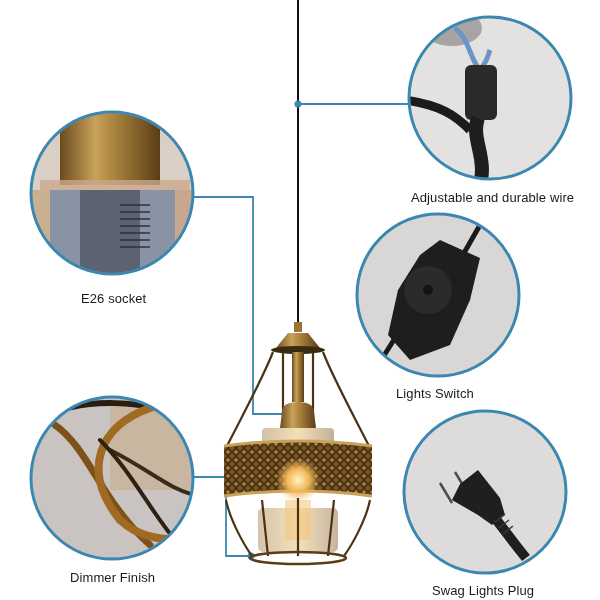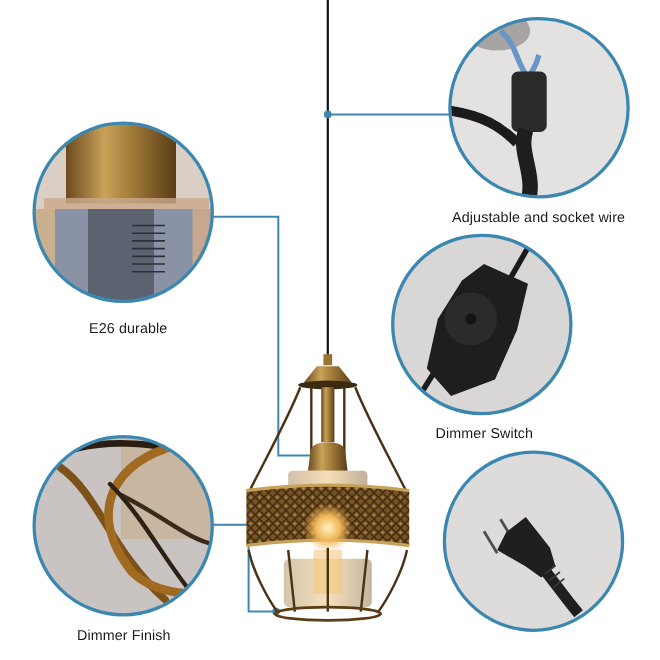--- a/index.html
+++ b/index.html
@@ -177,18 +177,19 @@
         <g stroke="#3a3a3a" stroke-width="1.5">
           <line x1="495" y1="522" x2="505" y2="514"></line>
           <line x1="499" y1="528" x2="509" y2="520"></line>
           <line x1="503" y1="534" x2="513" y2="526"></line>
         </g>
       </g>
       <circle cx="485" cy="492" r="81" fill="none" stroke="#3b87b0" stroke-width="3"></circle>
     </g>
   </svg>
 
-  <div class="label" style="left:411px; top:190px;">Adjustable and socket wire</div>
-  <div class="label" style="left:81px; top:291px;">E26 durable</div>
-  <div class="label" style="left:396px; top:386px;">Dimmer Switch</div>
+  <div class="label" style="left:411px; top:190px;">Adjustable and durable wire</div>
+  <div class="label" style="left:81px; top:291px;">E26 socket</div>
+  <div class="label" style="left:396px; top:386px;">Lights Switch</div>
   <div class="label" style="left:70px; top:570px;">Dimmer Finish</div>
+  <div class="label" style="left:432px; top:583px;">Swag Lights Plug</div>
 
 </div>
 
 </body></html>

